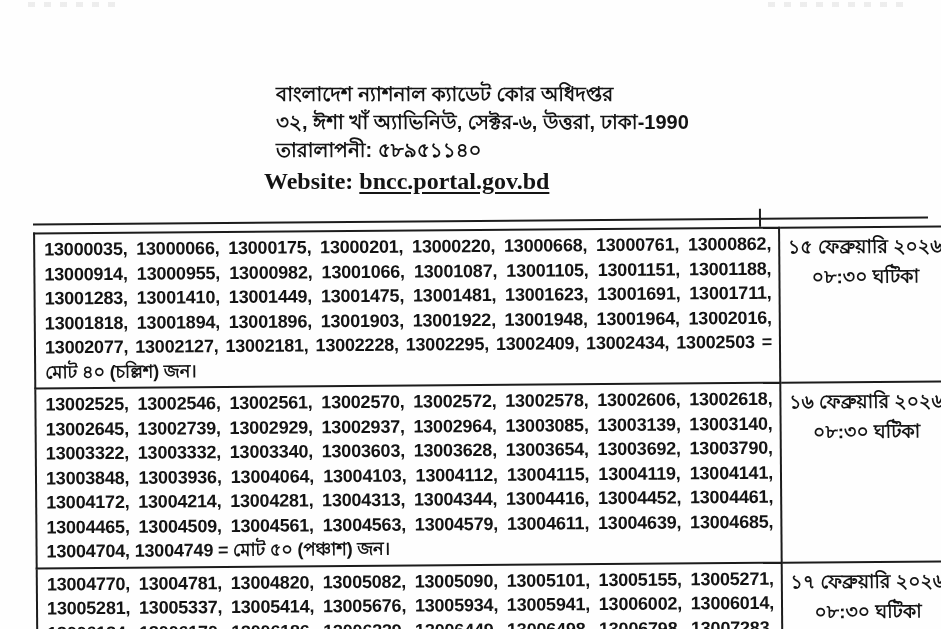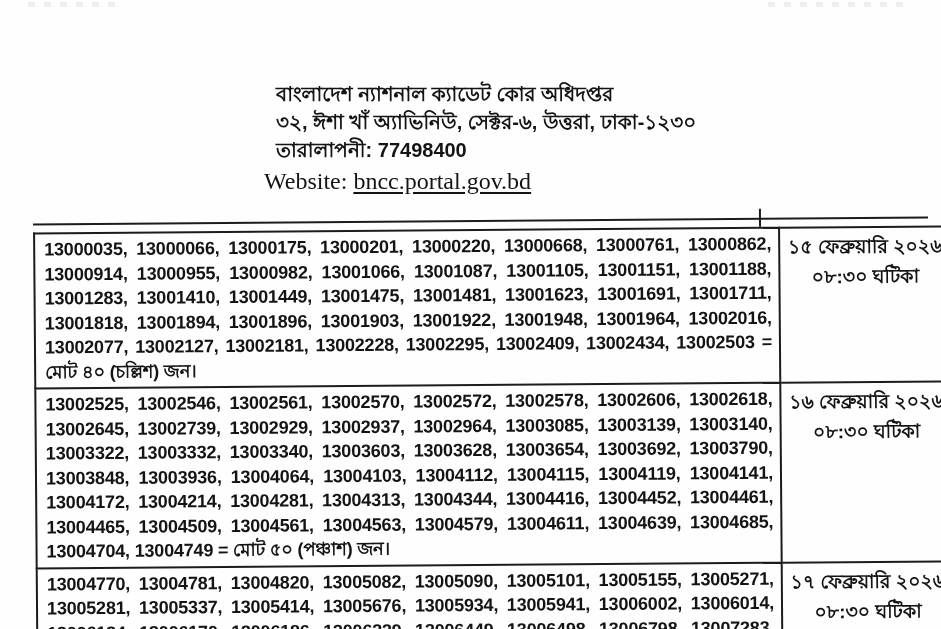--- a/index.html
+++ b/index.html
@@ -13,21 +13,21 @@
   .smudge{position:absolute;top:2px;height:5px;opacity:.45;
     background:repeating-linear-gradient(90deg,#d9d9d9 0 7px,transparent 7px 16px);}
   .smudge.left{left:28px;width:90px;}
   .smudge.right{left:768px;width:140px;}
 
   
   .letterhead{position:absolute;left:276px;top:80px;line-height:28px;}
   .letterhead .bnline{font-size:20px;font-weight:700;white-space:nowrap;}
   .letterhead .web{
     font-family:"Liberation Serif","DejaVu Serif",serif;
-    font-size:24px;font-weight:400;margin-left:-12px;margin-top:3px;white-space:nowrap;
+    font-size:24px;font-weight:700;margin-left:-12px;margin-top:3px;white-space:nowrap;
   }
   .letterhead .web .url{text-decoration:underline;text-underline-offset:3px;}
 
   
   .tablewrap{position:absolute;left:35px;top:229px;width:895px;transform:rotate(-0.45deg);}
   .toprule{position:absolute;left:0;top:-9px;width:895px;height:2px;background:#1c1c1c;}
   .divtick{position:absolute;left:726px;top:-18px;width:2px;height:18px;background:#1c1c1c;}
 
   table.sched{border-collapse:collapse;width:895px;table-layout:fixed;}
   table.sched td{border:2px solid #1c1c1c;vertical-align:top;}
@@ -44,22 +44,22 @@
 </head>
 <body>
 
 <div class="page">
 
   <div class="smudge left"></div>
   <div class="smudge right"></div>
 
   <div class="letterhead">
     <div class="bnline">বাংলাদেশ ন্যাশনাল ক্যাডেট কোর অধিদপ্তর</div>
-    <div class="bnline">৩২, ঈশা খাঁ অ্যাভিনিউ, সেক্টর-৬, উত্তরা, ঢাকা-১২৩০</div>
-    <div class="bnline">তারালাপনী: 77498400</div>
+    <div class="bnline">৩২, ঈশা খাঁ অ্যাভিনিউ, সেক্টর-৬, উত্তরা, ঢাকা-1990</div>
+    <div class="bnline">তারালাপনী: ৫৮৯৫১১৪০</div>
     <div class="web">
       <span>Website:</span>
       <span class="url">bncc.portal.gov.bd</span>
     </div>
   </div>
 
   <div class="tablewrap">
     <div class="toprule"></div>
     <div class="divtick"></div>
 

